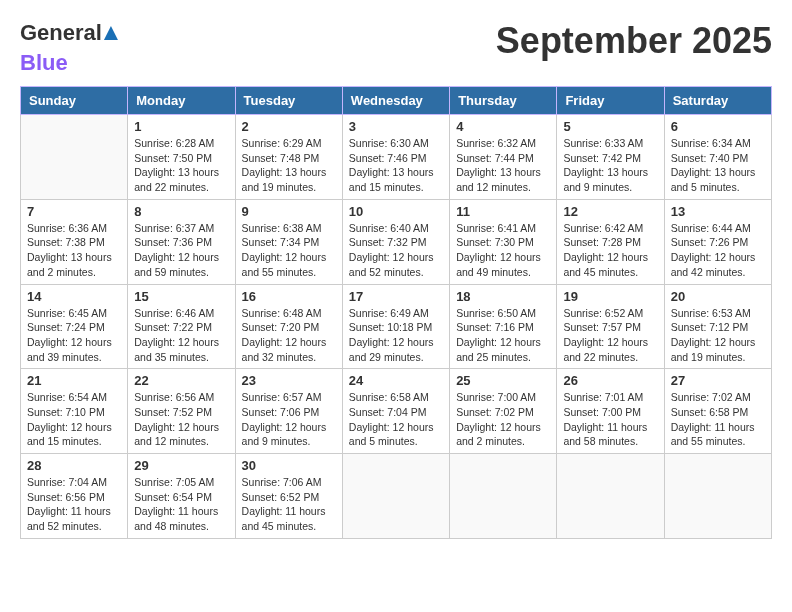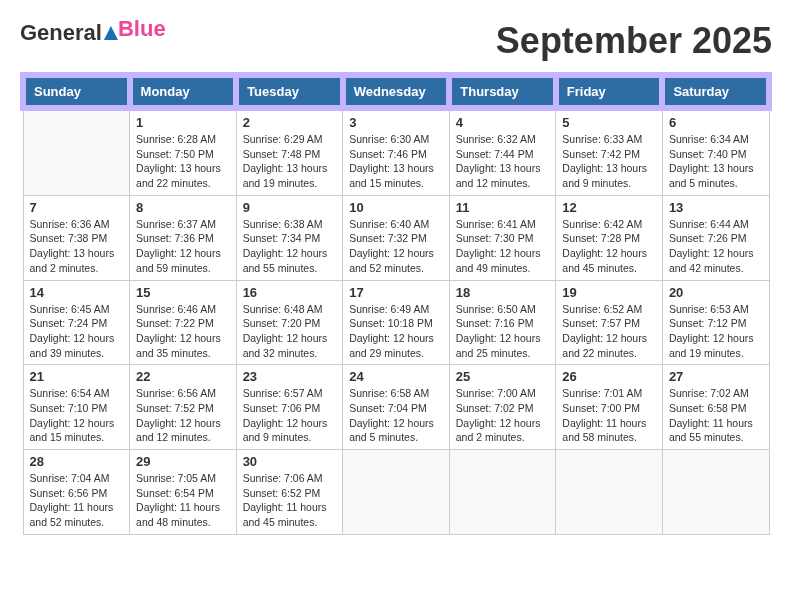--- a/index.html
+++ b/index.html
@@ -11,32 +11,32 @@
       padding: 20px;
     }
     .header {
       display: flex;
       justify-content: space-between;
       align-items: flex-start;
       margin-bottom: 10px;
     }
     .logo {
       display: flex;
-      flex-direction: row;
+      flex-direction: column;
       align-items: flex-start;
     }
     .logo-text {
       display: flex;
       align-items: center;
       font-size: 22px;
       font-weight: bold;
       color: #333;
     }
     .logo-general { color: #333; }
-    .logo-blue { color: #ec4899; }
+    .logo-blue { color: #8b5cf6; margin-top: 8px; }
     .logo-triangle-inner {
       display: inline-block;
       width: 14px;
       height: 14px;
       background: #1a6fb5;
       clip-path: polygon(50% 0%, 0% 100%, 100% 100%);
       margin-left: 2px;
     }
     .title-area {
       text-align: right;
@@ -55,21 +55,21 @@
       border-collapse: collapse;
       border: 1px solid #ccc;
     }
     .calendar th {
       background: #2e6da4;
       color: #fff;
       padding: 6px 8px;
       font-size: 13px;
       font-weight: bold;
       text-align: left;
-      border: 6px solid #c4b5fd;
+      border: 1px solid #c4b5fd;
     }
     .calendar td {
       border: 1px solid #ccc;
       vertical-align: top;
       padding: 4px 6px;
       width: calc(100% / 7);
       min-height: 80px;
       font-size: 11px;
       color: #333;
     }

